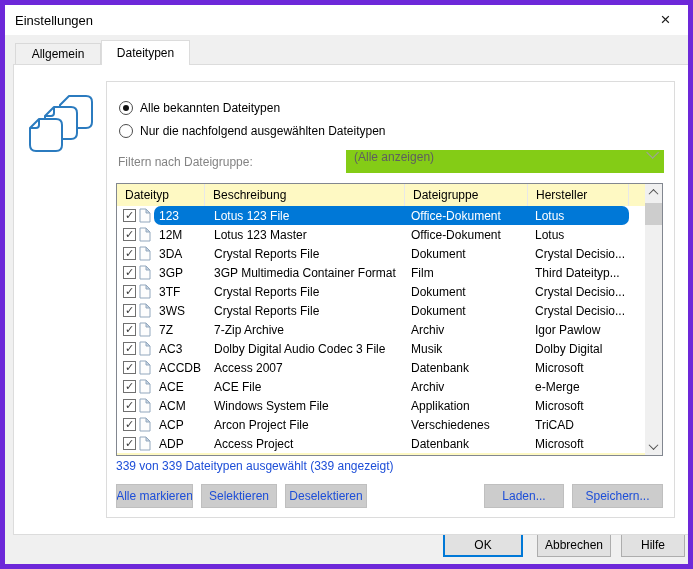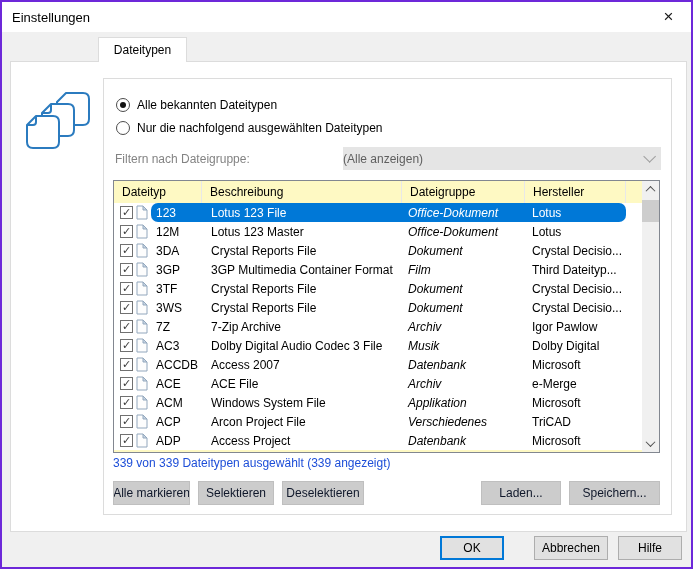--- a/index.html
+++ b/index.html
@@ -1,20 +1,20 @@
 <!DOCTYPE html>
 <html><head>
 <meta charset="utf-8">
 <style>
   * { box-sizing: border-box; }
   html,body { margin:0; padding:0; background:#ffffff; }
   body { font-family:"Liberation Sans", sans-serif; font-size:12px; color:#000; }
 
   .window { position:relative; width:693px; height:569px; background:#f0f0f0;
-            border:2px solid #6d28d9; overflow:hidden; }
+            border:5px solid #6d28d9; overflow:hidden; }
 
   
   .titlebar { position:absolute; left:0; top:0; right:0; height:30px; background:#fff;
               display:flex; align-items:center; }
   .title { padding-left:10px; font-size:13px; }
   .close-btn { margin-left:auto; width:45px; height:30px; display:flex; align-items:center;
                justify-content:center; font-size:17px; color:#1a1a1a; cursor:default; }
 
   
   .tab { position:absolute; display:flex; align-items:center; justify-content:center;
@@ -40,83 +40,86 @@
   .radio-row-0 { top:19px; }
   .radio-row-1 { top:42px; }
   .radio { width:14px; height:14px; border:1px solid #4c4c4c; border-radius:50%;
            background:#fff; position:relative; flex:0 0 auto; }
   .radio.checked::after { content:""; position:absolute; left:3px; top:3px; width:6px; height:6px;
                           border-radius:50%; background:#111; }
   .radio-label { margin-left:7px; white-space:nowrap; }
 
   
   .filter-label { position:absolute; left:11px; top:73px; color:#838383; white-space:nowrap; }
-  .dropdown { position:absolute; left:239px; top:68px; width:318px; height:23px; background:#e5e5e5;
-              display:flex; align-items:center; color:#5f5f5f; }
+  .dropdown { position:absolute; left:239px; top:68px; width:318px; height:23px; background:#84cc16;
+              display:flex; color:#5f5f5f; padding-left:8px; }
   .dd-chev { margin-left:auto; margin-right:9px; width:9px; height:9px; border-right:1px solid #9f9f9f;
              border-bottom:1px solid #9f9f9f; transform:rotate(45deg) translateY(-3px); }
 
   
   .listview { position:absolute; left:9px; top:101px; width:547px; height:273px;
               border:1px solid #828790; background:#fef9c3; overflow:hidden; }
   .lv-header { display:flex; height:22px; width:528px; }
   .lv-hcell { display:flex; align-items:center; padding-left:8px; border-right:1px solid #e8e8e8;
               white-space:nowrap; overflow:hidden; }
   .hc1 { width:88px; } .hc2 { width:200px; } .hc3 { width:123px; } .hc4 { width:101px; }
   .lv-rows { position:absolute; left:0; top:22px; width:528px; }
   .lv-row { display:flex; height:19px; align-items:stretch; background:#fff; }
   .lv-lead { width:37px; display:flex; align-items:center; flex:0 0 auto; }
   .cb { width:13px; height:13px; border:1px solid #707070; background:#fff; margin-left:6px;
         font-size:11px; line-height:11px; color:#3a3a3a; text-align:center; flex:0 0 auto; }
   .doc { margin-left:3px; display:flex; align-items:center; flex:0 0 auto; }
   .lv-fill { display:flex; width:475px;border-radius:7px; }
   .lv-row.selected .lv-fill { background:#0078d7; color:#fff; }
   .cell { display:flex; align-items:center; white-space:nowrap; overflow:hidden; }
   .cc1 { width:51px; padding-left:5px; } .cc2 { width:200px; padding-left:9px; }
-  .cc3 { width:123px; padding-left:6px;font-style:italic; } .cc4 { width:101px; padding-left:7px; }
+  .cc3 { width:123px; padding-left:6px; } .cc4 { width:101px; padding-left:7px; }
 
   
   .scrollbar { position:absolute; right:0; top:0; width:17px; height:271px; background:#f0f0f0; }
   .sb-btn { position:absolute; left:0; width:17px; height:17px; display:flex; align-items:center;
             justify-content:center; }
   .sb-up { top:0; } .sb-down { bottom:0; }
   .chev { width:7px; height:7px; border-left:1px solid #505050; border-top:1px solid #505050; }
   .sb-up .chev { transform:rotate(45deg) translate(1px,1px); }
   .sb-down .chev { transform:rotate(225deg) translate(1px,1px); }
   .sb-thumb { position:absolute; left:0; top:19px; width:17px; height:22px; background:#cdcdcd; }
 
   
   .status { position:absolute; left:9px; top:377px; color:#1d4ed8; white-space:nowrap; }
   .btn { position:absolute; height:24px; display:flex; align-items:center; justify-content:center;
          white-space:nowrap; overflow:hidden; }
-  .btn-disabled { background:#cccccc; border:1px solid #bfbfbf; color:#0f172a; }
+  .btn-disabled { background:#cccccc; border:1px solid #bfbfbf; color:#1d4ed8; }
   .btn-mark   { left:9px;   top:402px; width:77px; }
   .btn-sel    { left:94px;  top:402px; width:76px; }
   .btn-desel  { left:178px; top:402px; width:82px; }
   .btn-load   { left:377px; top:402px; width:80px;text-align:right; }
   .btn-save   { left:465px; top:402px; width:91px; }
 
   
   .footer { position:absolute; left:0; right:0; bottom:0; height:38px; background:#f0f0f0; }
   .fbtn { position:absolute; top:7px; height:24px; background:#e1e1e1; border:1px solid #adadad;
           display:flex; align-items:center; justify-content:center; }
-  .fbtn-ok { left:438px; width:64px; border:2px solid #0078d7; }
+  .fbtn-ok { left:438px; width:80px; border:2px solid #0078d7; }
   .fbtn-cancel { left:532px; width:74px; }
   .fbtn-help { left:616px; width:64px; }
 </style>
 </head>
 <body>
 
 <div class="window">
 
   <div class="titlebar">
     <span class="title">Einstellungen</span>
     <span class="close-btn">×</span>
   </div>
 
+  <div class="tab tab-0">
+    <span>Allgemein</span>
+  </div>
   <div class="tab tab-1">
     <span>Dateitypen</span>
   </div>
 
   <div class="page"></div>
 
   <div class="docs-icon">
     <svg width="66" height="60" viewBox="0 0 66 60">
       <g fill="#ffffff" stroke="#2b7bbf" stroke-width="2" stroke-linejoin="round">
         <path d="M40,1 H57 Q63,1 63,7 V27 Q63,33 57,33 H37 Q31,33 31,27 V10 Z"></path>

